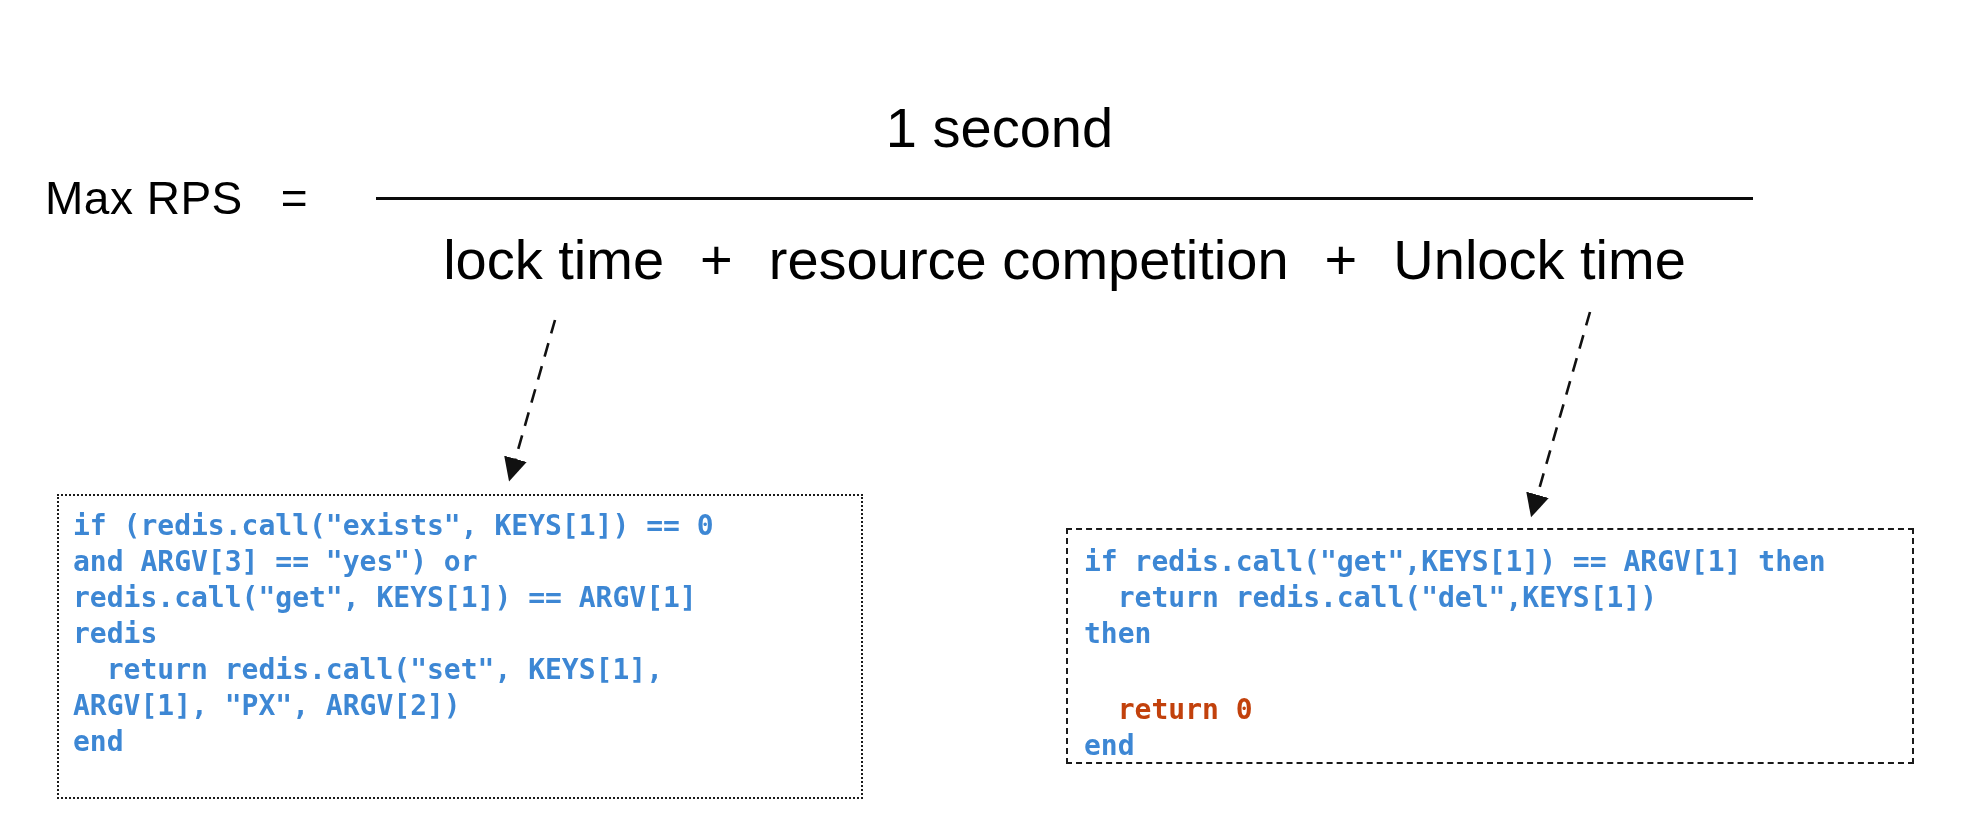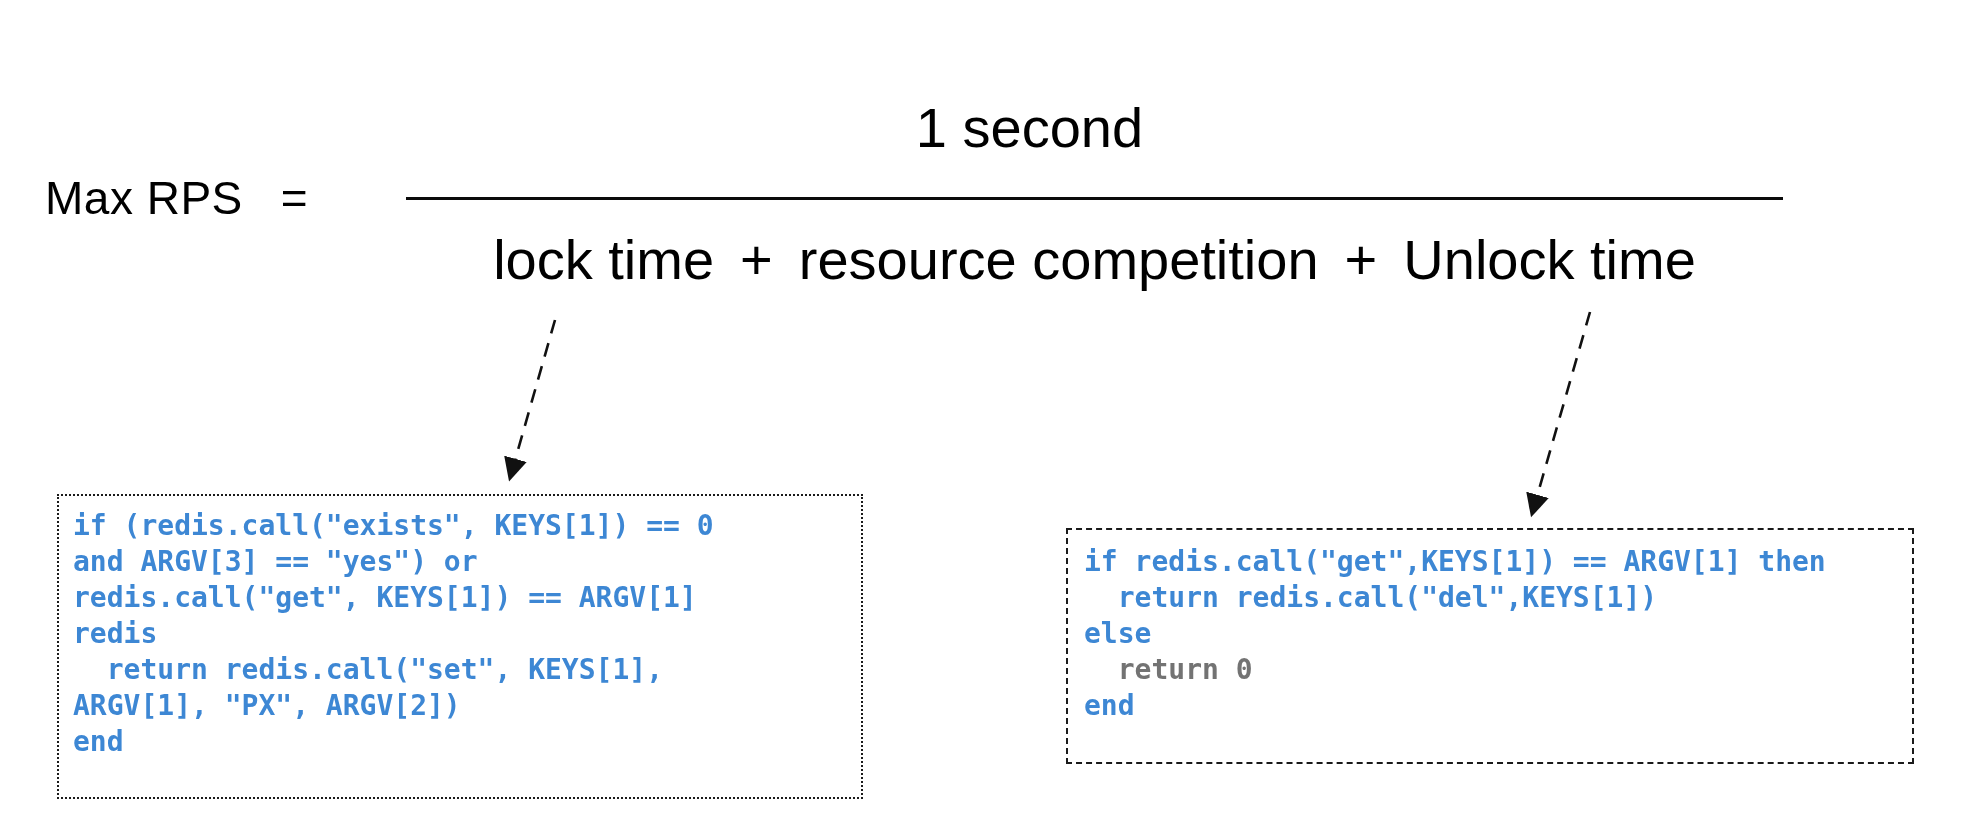--- a/index.html
+++ b/index.html
@@ -25,21 +25,21 @@
     display: flex;
     align-items: center;
     gap: 38px;
     font-size: 46px;
     line-height: 56px;
     letter-spacing: 0.5px;
     white-space: pre;
   }
   .fraction {
     position: absolute;
-    left: 406px;
+    left: 376px;
     top: 100px;
     width: 1377px;
   }
   .numerator {
     text-align: center;
     font-size: 56px;
     line-height: 56px;
     padding-right: 130px; 
     white-space: pre;
   }
@@ -47,21 +47,21 @@
     margin-top: 41px;
     border: 0;
     border-top: 3px solid #0a0a0a;
     height: 0;
   }
   .denominator {
     margin-top: 32px;
     display: flex;
     justify-content: center;
     align-items: baseline;
-    gap: 26px;
+    gap: 36px;
     font-size: 56px;
     line-height: 56px;
     white-space: pre;
   }
 
   
   .arrow-layer {
     position: absolute;
     left: 0;
     top: 0;
@@ -138,18 +138,18 @@
     <div class="code-line" style="color: rgb(61, 135, 212);">redis.call("get", KEYS[1]) == ARGV[1]</div>
     <div class="code-line" style="color: rgb(61, 135, 212);">redis</div>
     <div class="code-line" style="color: rgb(61, 135, 212);">  return redis.call("set", KEYS[1],</div>
     <div class="code-line" style="color: rgb(61, 135, 212);">ARGV[1], "PX", ARGV[2])</div>
     <div class="code-line" style="color: rgb(61, 135, 212);">end</div>
   </div>
 
   <div class="code-box unlock">
     <div class="code-line" style="color: rgb(61, 135, 212);">if redis.call("get",KEYS[1]) == ARGV[1] then</div>
     <div class="code-line" style="color: rgb(61, 135, 212);">  return redis.call("del",KEYS[1])</div>
-    <div class="code-line" style="color: rgb(61, 135, 212);">else</div>
-    <div class="code-line" style="color: #737373;">  return 0</div>
+    <div class="code-line" style="color: rgb(61, 135, 212);">then</div>
+    <div class="code-line" style="color: #c2410c; margin-top: 40px;">  return 0</div>
     <div class="code-line" style="color: rgb(61, 135, 212);">end</div>
   </div>
 
 </div>
 
 </body></html>

